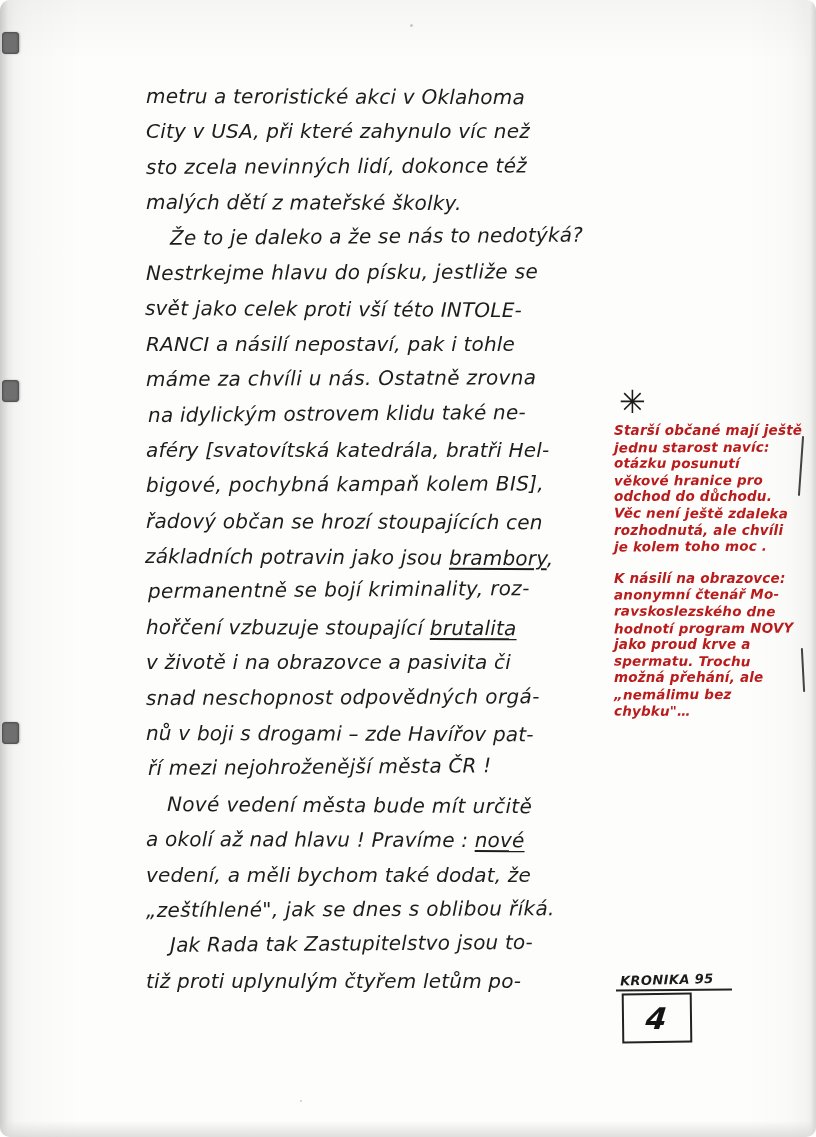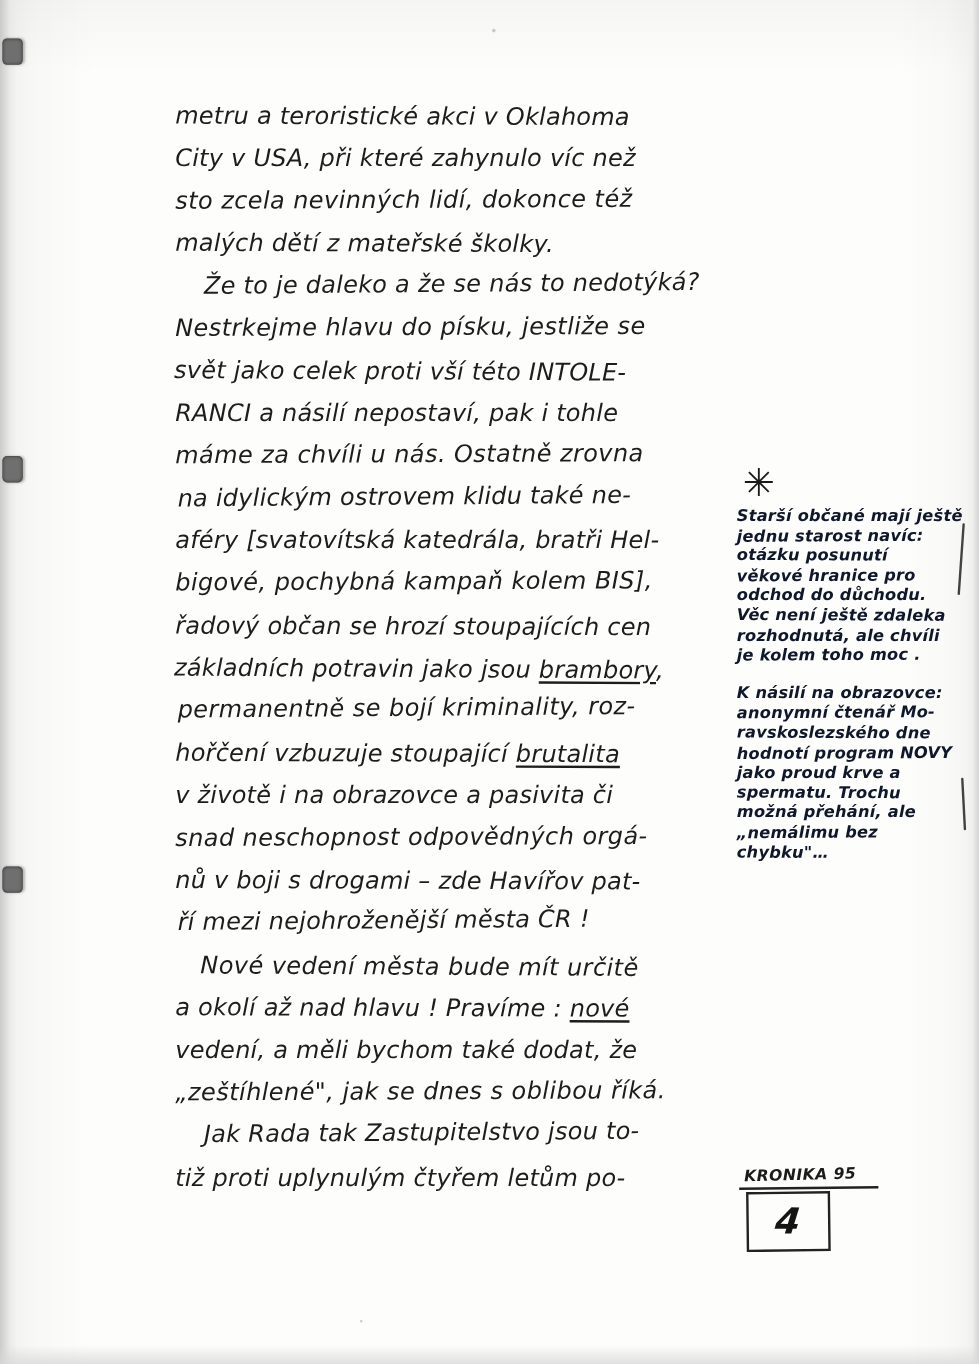--- a/index.html
+++ b/index.html
@@ -7,20 +7,21 @@
     padding: 0;
     background: #ffffff;
   }
   #page {
     position: relative;
     width: 816px;
     height: 1137px;
     background: #fdfdfb;
     overflow: hidden;
     font-family: "DejaVu Sans", sans-serif;
+    border-radius: 10px;
   }
 
   
   .paper-shade {
     position: absolute;
     inset: 0;
     background:
       linear-gradient(to right, rgba(0,0,0,0.055) 0px, rgba(0,0,0,0.02) 28px, rgba(0,0,0,0.0) 80px),
       linear-gradient(to left, rgba(0,0,0,0.05) 0px, rgba(0,0,0,0.015) 26px, rgba(0,0,0,0.0) 70px),
       linear-gradient(to bottom, rgba(0,0,0,0.03) 0px, rgba(0,0,0,0.0) 60px);
@@ -101,21 +102,21 @@
     left: 614px;
     top: 422px;
     width: 188px;
   }
   .note-block { margin-bottom: 15px; }
   .note-line {
     font-size: 13.5px;
     line-height: 16.6px;
     white-space: nowrap;
     font-weight: 600;
-    color: #0f172a;
+    color: #b91c1c;
   }
   .note-line:nth-child(2n) { transform: rotate(-0.3deg); }
   .note-line:nth-child(3n) { transform: rotate(0.25deg); }
 
   
   #asterisk {
     position: absolute;
     left: 619px;
     top: 386px;
     font-size: 32px;

